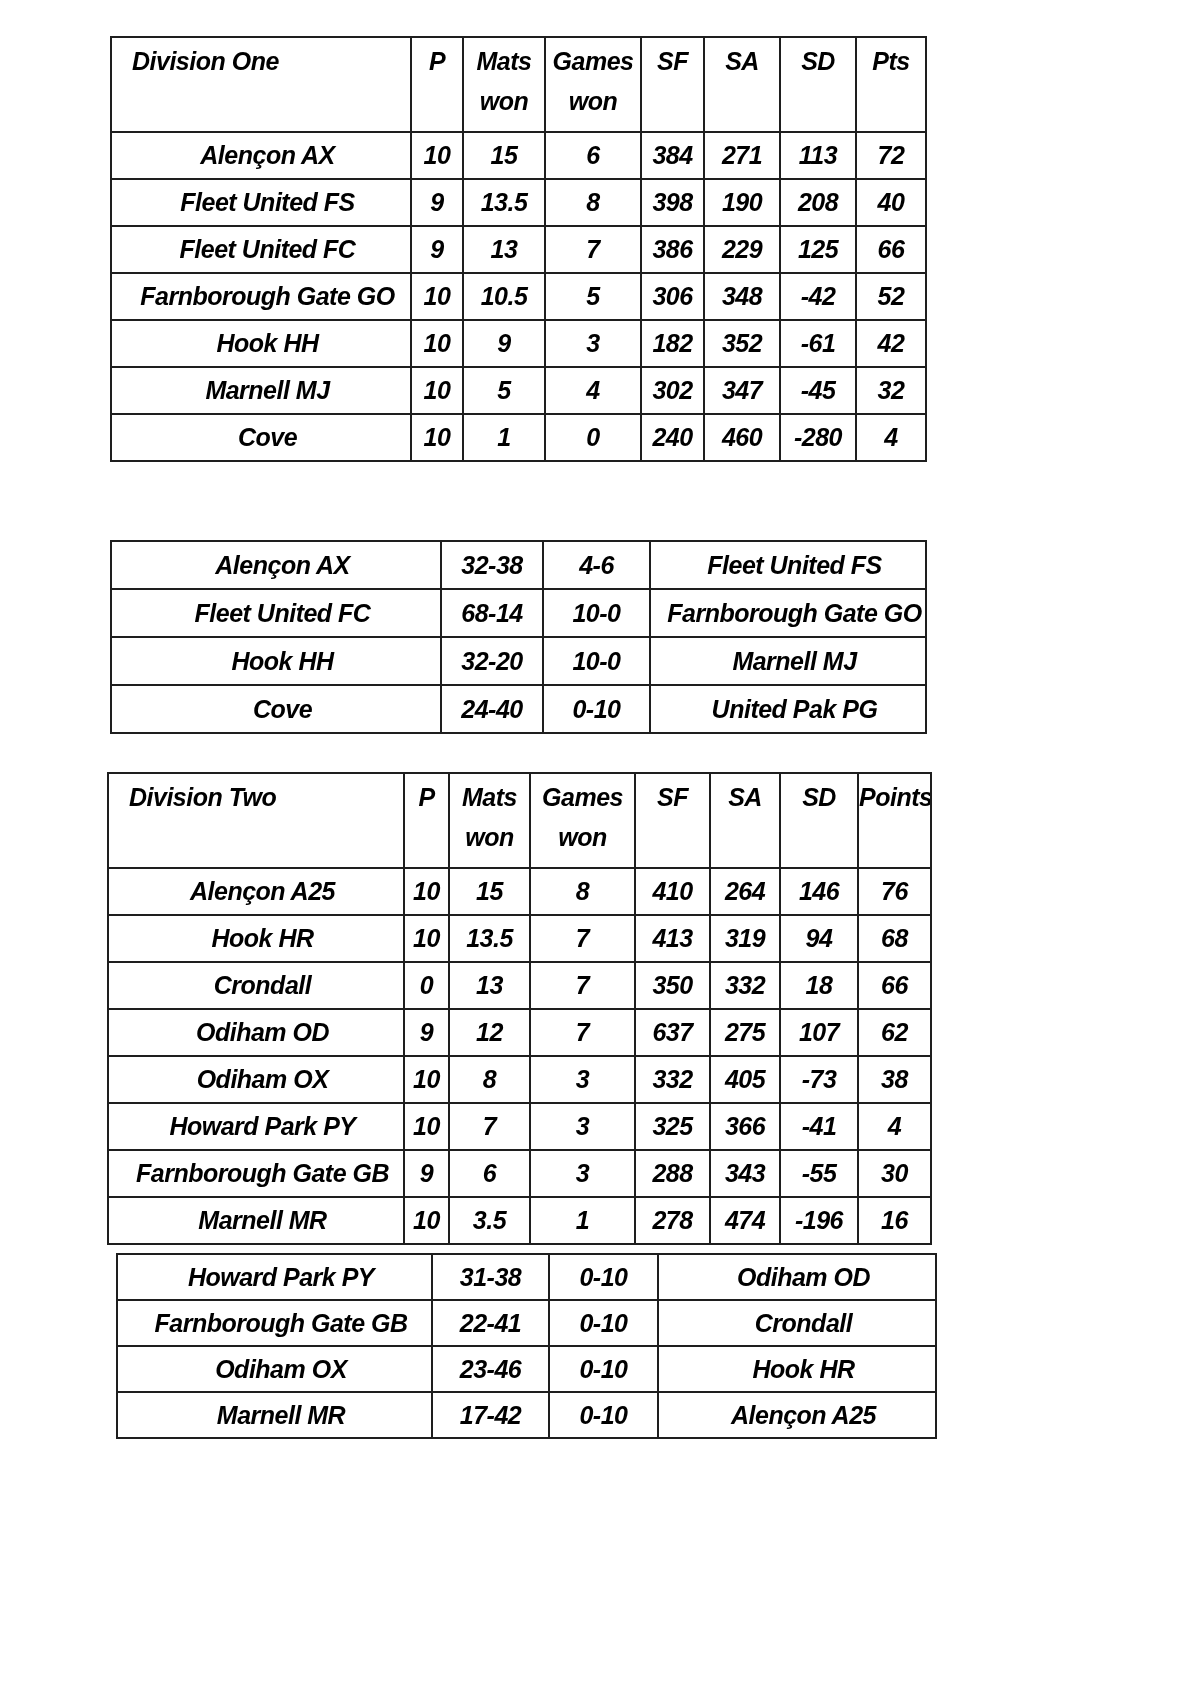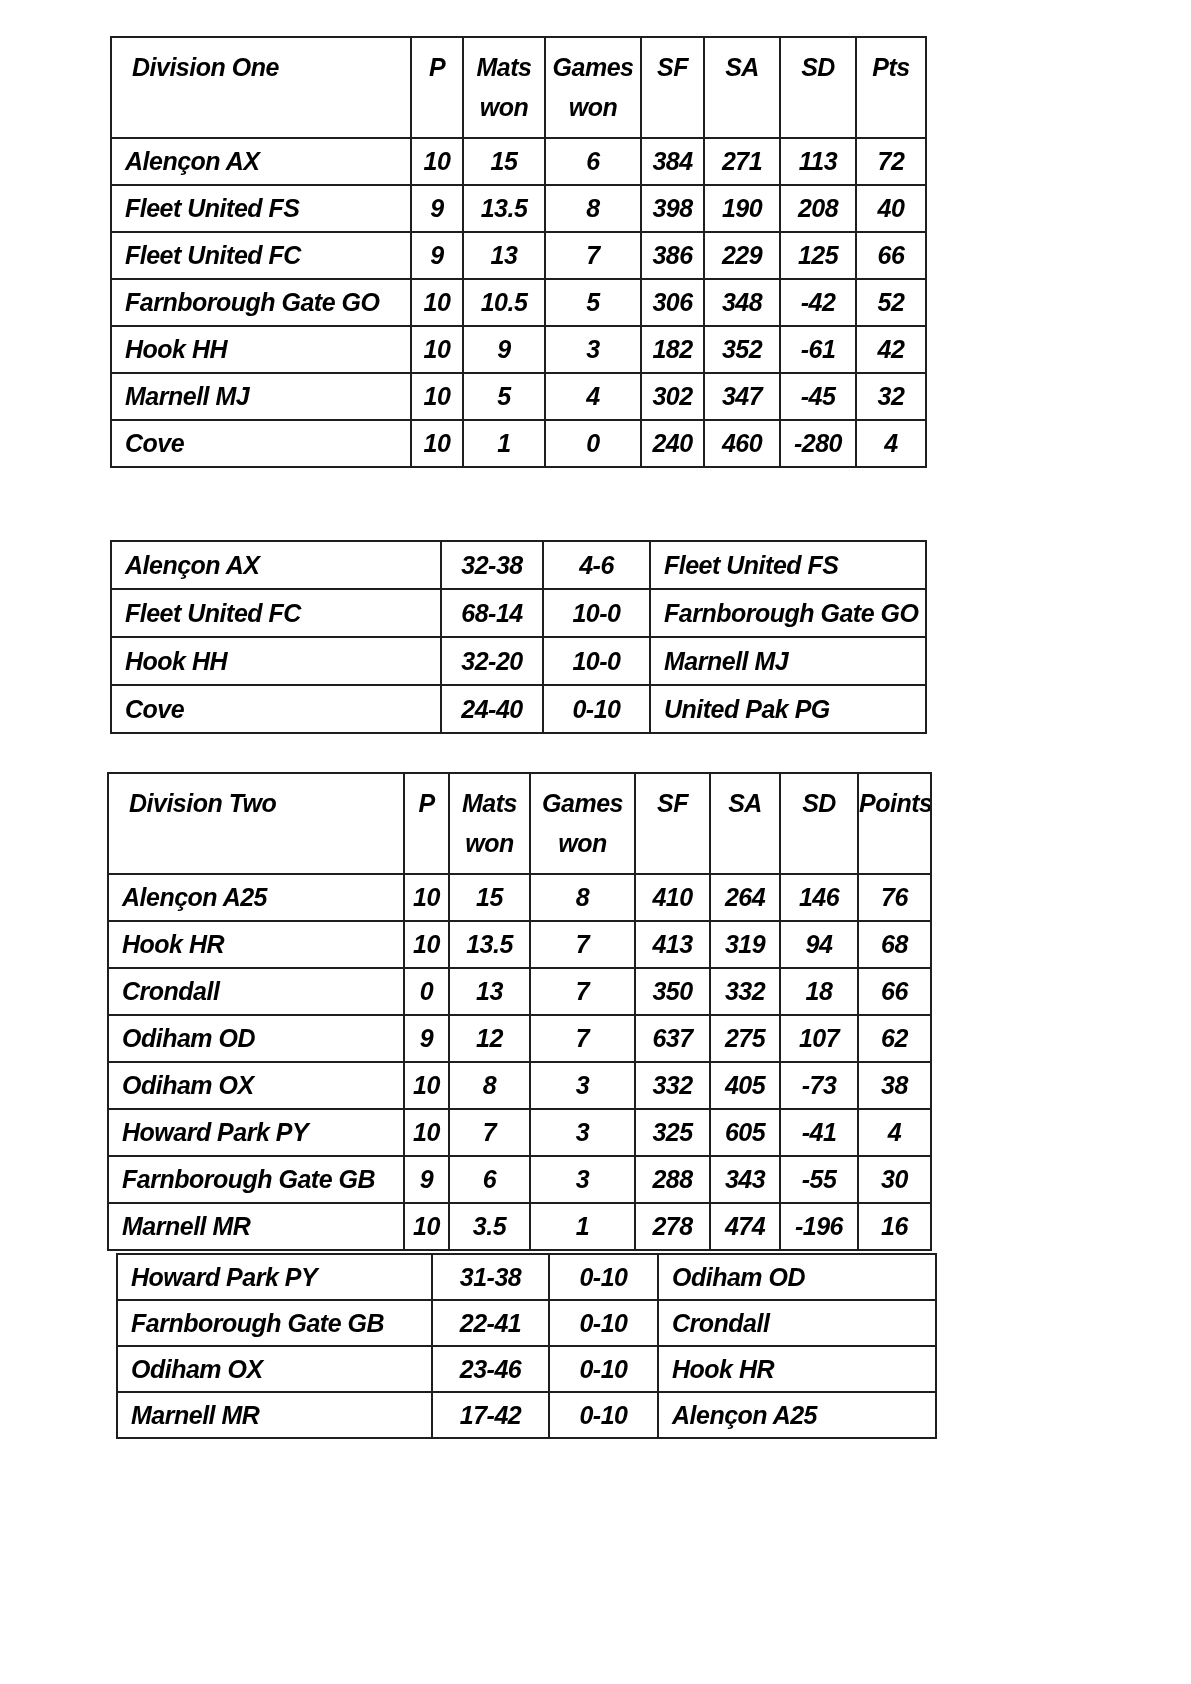--- a/index.html
+++ b/index.html
@@ -31,36 +31,36 @@
   td, th {
     border: 2px solid #1e1e1e;
     overflow: hidden;
     white-space: nowrap;
     padding: 0;
   }
   
   thead th {
     vertical-align: top;
     text-align: center;
-    padding-top: 9px;
+    padding-top: 3px;
     line-height: 40px;
     white-space: normal;
     font-weight: bold;
   }
   thead th.title {
     text-align: left;
     padding-left: 20px;
   }
   
   tbody td {
     vertical-align: middle;
     text-align: center;
   }
   tbody td.name {
-    text-align: left;
+    text-align: center;
     padding-left: 13px;
     margin-left: 24px;
   }
   .t1 { left: 110px; top: 36px;  width: 815px; }
   .t2 { left: 110px; top: 540px; width: 815px; }
   .t3 { left: 107px; top: 772px; width: 823px; }
   .t4 { left: 116px; top: 1253px; width: 819px; }
   .t1 thead th, .t3 thead th { height: 90px; }
   .t1 tbody td { height: 45px; }
   .t2 tbody td { height: 46px; }
@@ -277,21 +277,21 @@
           <td>405</td>
           <td>-73</td>
           <td>38</td>
         </tr>
         <tr>
           <td class="name">Howard Park PY</td>
           <td>10</td>
           <td>7</td>
           <td>3</td>
           <td>325</td>
-          <td>605</td>
+          <td>366</td>
           <td>-41</td>
           <td>4</td>
         </tr>
         <tr>
           <td class="name">Farnborough Gate GB</td>
           <td>9</td>
           <td>6</td>
           <td>3</td>
           <td>288</td>
           <td>343</td>

